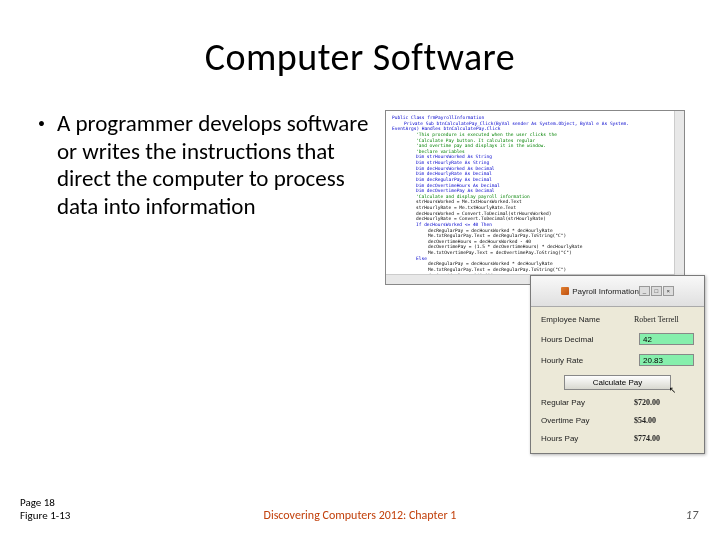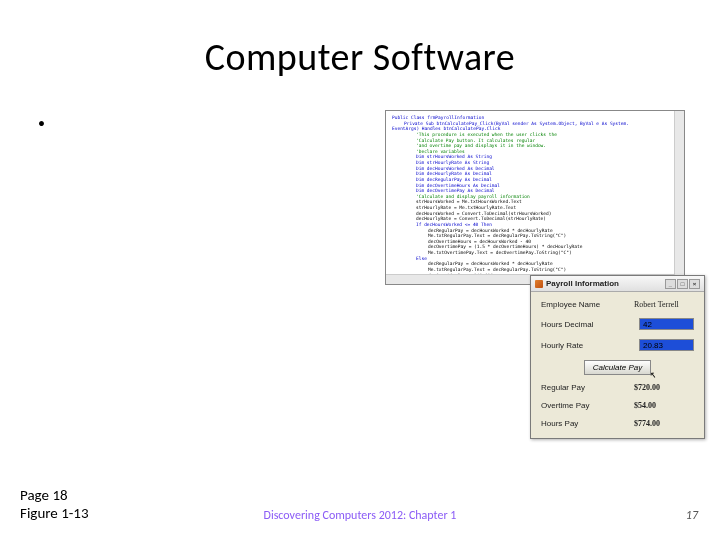--- a/index.html
+++ b/index.html
@@ -79,28 +79,27 @@
     top: 165px;
     left: 145px;
     width: 175px;
     border: 1px solid #7a7a7a;
     background: #ece9d8;
     font-size: 8px;
     font-family: Tahoma, Arial, sans-serif;
     box-shadow: 1px 1px 3px rgba(0,0,0,0.3);
   }
   .payroll-titlebar {
-    height: 16px;
+    height: 31px;
     background: linear-gradient(#f8f8f8, #e0e0e0);
     border-bottom: 1px solid #aaa;
     display: flex;
     align-items: center;
     padding: 0 4px;
-    justify-content: space-between;
-    font-weight: bold;
+    justify-content: center;
   }
   .payroll-titlebar .t-left {
     display: flex;
     align-items: center;
     gap: 3px;
   }
   .payroll-titlebar .t-icon {
     width: 8px; height: 8px;
     background: linear-gradient(135deg,#e08030,#c05010);
     border-radius: 1px;
@@ -136,80 +135,80 @@
   .field-row .val {
     color: #222;
     text-align: left;
     width: 60px;
     font-family: Liberation Serif, serif;
   }
   .field-row .textbox {
     width: 55px;
     height: 12px;
     border: 1px solid #888;
-    background: #1d4ed8;
+    background: #86efac;
     font-size: 8px;
     padding: 0 3px;
     line-height: 12px;
   }
   .calc-row {
     text-align: center;
     margin: 4px 0 8px 0;
   }
   .calc-btn {
     display: inline-block;
-    padding: 2px 8px;
+    padding: 2px 28px;
     border: 1px solid #888;
     background: linear-gradient(#fefefe,#d8d8d0);
     font-size: 8px;
     color: #000;
     position: relative;
-    font-style: italic;
   }
   .cursor-icon {
     position: absolute;
     right: -6px;
     bottom: -6px;
     font-size: 9px;
     color: #000;
   }
   .footer-left {
     position: absolute;
     bottom: 18px;
     left: 20px;
-    font-size: 15px;
+    font-size: 11px;
     color: #000;
     line-height: 1.2;
   }
   .footer-center {
     position: absolute;
     bottom: 18px;
     left: 0; right: 0;
     text-align: center;
     font-size: 12px;
-    color: #8b5cf6;
+    color: #c2410c;
   }
   .footer-right {
     position: absolute;
     bottom: 18px;
     right: 22px;
     font-size: 12px;
     color: #555;
     font-style: italic;
   }
 </style>
 </head>
 <body>
 
 <h1 class="title">Computer Software</h1>
 
 <div class="content">
   <div class="left">
     <div class="bullet-item">
       <span class="bullet-dot">•</span>
+      <span>A programmer develops software or writes the instructions that direct the computer to process data into information</span>
     </div>
   </div>
 
   <div class="right">
     <div class="code-window">
       <div class="blue">Public Class frmPayrollInformation</div>
       <div class="blue" style="padding-left:12px">    Private Sub btnCalculatePay_Click(ByVal sender As System.Object, ByVal e As System.</div>
       <div class="blue">EventArgs) Handles btnCalculatePay.Click</div>
       <div class="green" style="padding-left:24px">        'This procedure is executed when the user clicks the</div>
       <div class="green" style="padding-left:24px">        'Calculate Pay button. It calculates regular</div>

